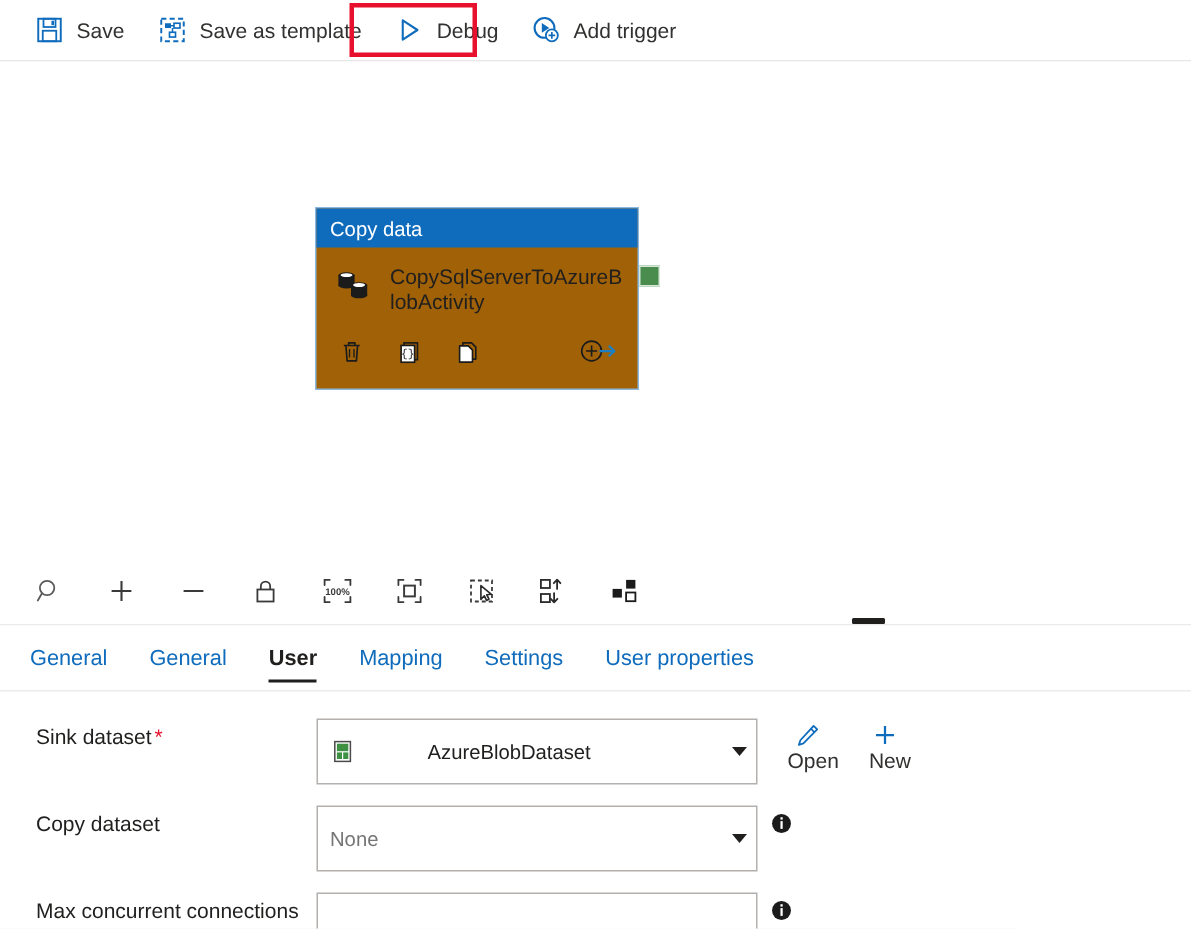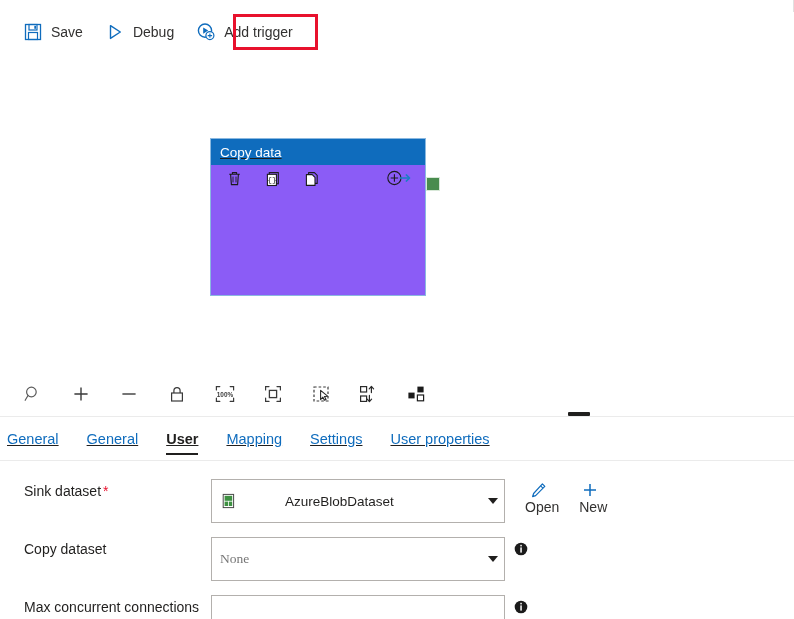--- a/index.html
+++ b/index.html
@@ -21,21 +21,21 @@
     position: relative;
     box-sizing: border-box;
     border-right: 1px solid #e1e1e1;
     border-bottom: 1px solid #e1e1e1;
     background: #fff;
   }
 
   
   .toolbar {
     position: absolute;
-    left: 0; top: 12px;
+    left: 0; top: 0;
     width: 794px;
     height: 41px;
     background: #ffffff;
     border-bottom: 1px solid #e6e6e6;
     display: flex;
     align-items: center;
     box-sizing: border-box;
     padding-left: 14px;
   }
   .tb-btn {
@@ -98,25 +98,24 @@
     box-sizing: border-box;
     background: transparent;
   }
 
   
   .activity-card {
     position: absolute;
     left: 210px;
     top: 97px;
     width: 216px;
-    height: 158px;
-    background: #8b5cf6;
+    height: 122px;
+    background: #a16207;
     border: 1px solid #8ab8e0;
     box-sizing: border-box;
-    text-decoration: underline;
   }
   .activity-header {
     height: 26px;
     background: #0f6cbd;
     color: #ffffff;
     font-size: 13.5px;
     display: flex;
     align-items: center;
     padding-left: 9px;
     box-sizing: border-box;
@@ -214,24 +213,23 @@
     left: 0;
     top: 417px;
     width: 794px;
     height: 202px;
     background: #ffffff;
   }
   .tabs {
     height: 44px;
     display: flex;
     align-items: center;
-    padding-left: 7px;
+    padding-left: 20px;
     box-sizing: border-box;
     border-bottom: 1px solid #ebebeb;
-    text-decoration: underline;
   }
   .tab {
     font-size: 14.5px;
     color: #0f6cbd;
     margin-right: 28px;
     cursor: pointer;
     position: relative;
     height: 44px;
     display: flex;
     align-items: center;
@@ -298,21 +296,20 @@
   }
   .field .f-text {
     font-size: 13.5px;
     color: #201f1e;
     flex: 1;
     overflow: hidden;
     white-space: nowrap;
   }
   .field .f-text.placeholder {
     color: #767676;
-    font-family: Liberation Serif, serif;
   }
   .caret {
     width: 0;
     height: 0;
     border-left: 5px solid transparent;
     border-right: 5px solid transparent;
     border-top: 6px solid #201f1e;
     margin-left: 6px;
     flex: none;
   }
@@ -372,20 +369,32 @@
         <svg width="18" height="18" viewBox="0 0 18 18">
           <rect x="1.5" y="1.5" width="15" height="15" fill="none" stroke="#0f6cbd" stroke-width="1.3"></rect>
           <rect x="5" y="1.5" width="8" height="5.5" fill="none" stroke="#0f6cbd" stroke-width="1.2"></rect>
           <rect x="4.5" y="9.5" width="9" height="7" fill="none" stroke="#0f6cbd" stroke-width="1.2"></rect>
           <rect x="10.3" y="2.8" width="1.7" height="3" fill="#0f6cbd"></rect>
         </svg>
       </span>
       <span class="tb-label">Save</span>
     </div>
 
+    <div class="tb-btn">
+      <span class="tb-ico">
+        <svg width="18" height="18" viewBox="0 0 18 18">
+          <rect x="1.5" y="1.5" width="15" height="15" fill="none" stroke="#0f6cbd" stroke-width="1.3" stroke-dasharray="3.4 2.2"></rect>
+          <rect x="4" y="4.5" width="4" height="3.2" fill="#0f6cbd"></rect>
+          <rect x="10" y="4.5" width="4" height="3.2" fill="none" stroke="#0f6cbd" stroke-width="1.1"></rect>
+          <rect x="7" y="10.5" width="4" height="3.2" fill="none" stroke="#0f6cbd" stroke-width="1.1"></rect>
+          <path d="M8 6.1 L10 6.1 M9 7.7 L9 10.5" stroke="#0f6cbd" stroke-width="1"></path>
+        </svg>
+      </span>
+      <span class="tb-label">Save as template</span>
+    </div>
 
 
     <div class="tb-btn">
       <span class="tb-ico">
         <svg width="18" height="18" viewBox="0 0 18 18">
           <path d="M4.5 2.6 L14.3 9 L4.5 15.4 Z" fill="none" stroke="#0f6cbd" stroke-width="1.4" stroke-linejoin="round"></path>
         </svg>
       </span>
       <span class="tb-label">Debug</span>
     </div>
@@ -405,20 +414,39 @@
     <div class="tb-highlight"></div>
   </div>
 
   <div class="canvas">
 
     <div class="validation-dot"></div>
 
     <div class="activity-card">
       <div class="activity-header">
         <span>Copy data</span>
+      </div>
+      <div class="activity-body">
+        <span class="act-icon">
+          <svg width="28" height="28" viewBox="0 0 28 28">
+            <g fill="#1b1b1b">
+              <ellipse cx="9" cy="7.6" rx="5.4" ry="2.1"></ellipse>
+              <rect x="3.6" y="7.6" width="10.8" height="6.6"></rect>
+              <ellipse cx="9" cy="14.2" rx="5.4" ry="2.1"></ellipse>
+              <ellipse cx="9" cy="7.4" rx="4" ry="1.3" fill="#ffffff"></ellipse>
+            </g>
+            <g fill="#1b1b1b">
+              <ellipse cx="17.4" cy="14.2" rx="5.4" ry="2.1"></ellipse>
+              <rect x="12" y="14.2" width="10.8" height="6.6"></rect>
+              <ellipse cx="17.4" cy="20.8" rx="5.4" ry="2.1"></ellipse>
+              <ellipse cx="17.4" cy="14" rx="4" ry="1.3" fill="#ffffff"></ellipse>
+            </g>
+          </svg>
+        </span>
+        <span class="activity-name">CopySqlServerToAzureBlobActivity</span>
       </div>
       <div class="activity-actions">
         <span class="act-btn">
           <svg width="17" height="17" viewBox="0 0 17 17">
             <path d="M3.2 4.3 H13.8 M6.4 4.3 V2.6 H10.6 V4.3 M4.6 4.3 L5.4 14.6 H11.6 L12.4 4.3" fill="none" stroke="#1b1b1b" stroke-width="1.1" stroke-linejoin="round"></path>
             <path d="M7 6.6 V12.4 M10 6.6 V12.4" stroke="#1b1b1b" stroke-width="0.9"></path>
           </svg>
         </span>
         <span class="act-btn">
           <svg width="17" height="17" viewBox="0 0 17 17">

